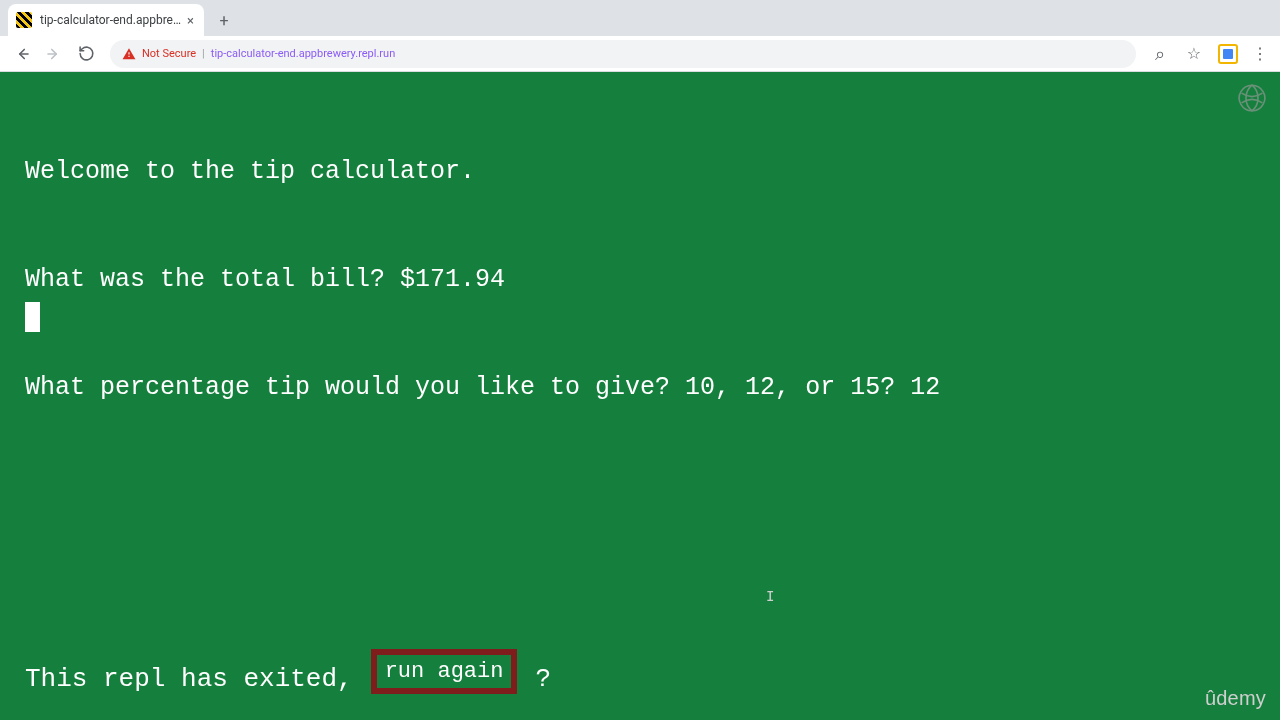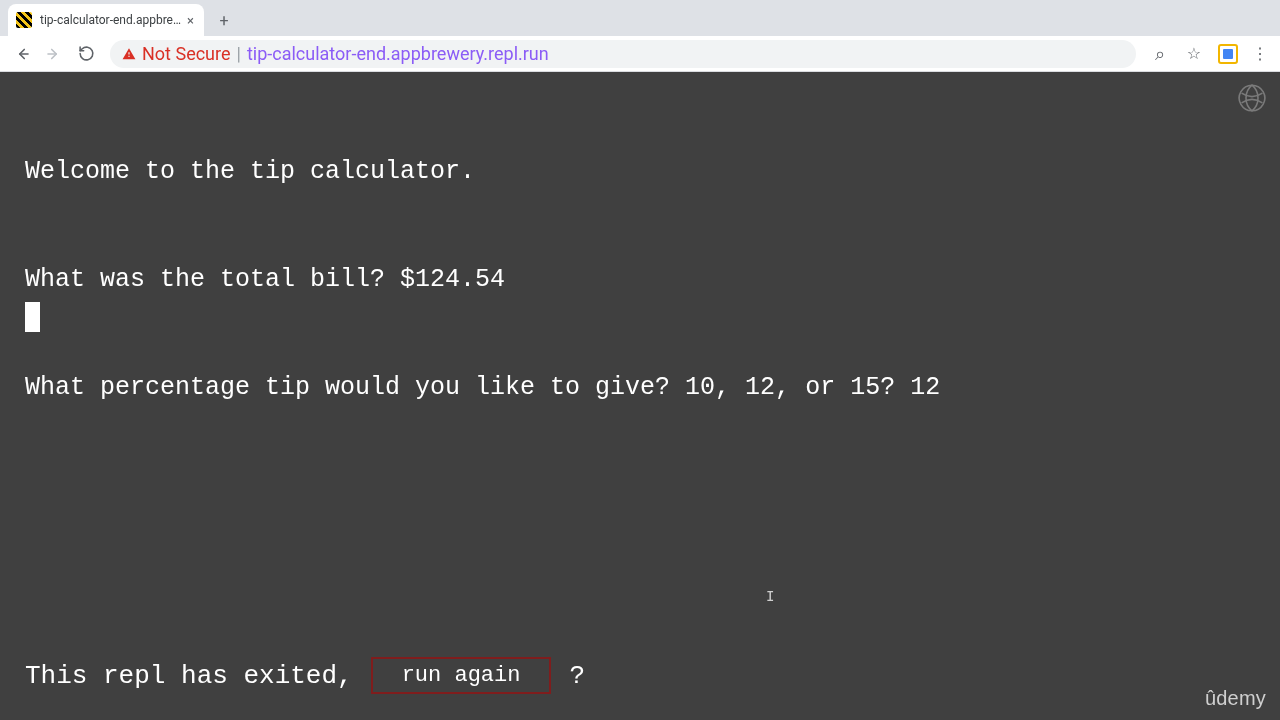--- a/index.html
+++ b/index.html
@@ -79,21 +79,21 @@
   .nav-btn.disabled { color: #bdc1c6; }
   .omnibox {
     flex: 1;
     height: 28px;
     background: #f1f3f4;
     border-radius: 14px;
     display: flex;
     align-items: center;
     padding: 0 12px;
     margin: 0 6px;
-    font-size: 18px;
+    font-size: 11px;
     color: #202124;
     gap: 6px;
   }
   .not-secure-icon {
     color: #d93025;
     display: flex;
     align-items: center;
   }
   .not-secure-text { color: #d93025; }
   .omnibox .sep { color: #9aa0a6; }
@@ -118,21 +118,21 @@
   }
   .dots-vert {
     font-size: 16px;
     color:#5f6368;
     padding:0 4px;
   }
   
   .page {
     flex: 1;
     position: relative;
-    background: #404040;
+    background: #15803d;
     color: #fff;
   }
   .term {
     position: absolute;
     left: 25px;
     top: 10px;
     right: 20px;
     font-family: "Menlo","Consolas","Courier New",monospace;
     font-size: 25px;
     line-height: 36px;
@@ -160,29 +160,29 @@
     top: 516px;
     color:#d0d0d0;
     font-family:monospace;
     font-size:14px;
   }
   .exit-bar {
     position: absolute;
     left: 25px;
     bottom: 26px;
     display: flex;
-    align-items: center;
+    align-items: flex-end;
     font-family: "Menlo","Consolas","Courier New",monospace;
     font-size: 26px;
     color: #fff;
     gap: 18px;
   }
   .run-again-btn {
-    border: 2px solid #7f1d1d;
-    padding: 4px 29px;
+    border: 6px solid #7f1d1d;
+    padding: 4px 8px;
     font-family: inherit;
     font-size: 22px;
     background: transparent;
     color: #fff;
   }
   .udemy-mark {
     position: absolute;
     right: 14px;
     bottom: 10px;
     color: #cfcfcf;
@@ -258,21 +258,21 @@
     <svg viewBox="0 0 40 40" width="32" height="32" fill="none" stroke="#9a9a9a" stroke-width="2">
       <path d="M20 4 a16 16 0 1 0 0.001 0"></path>
       <path d="M20 4 C30 12 30 28 20 36 C10 28 10 12 20 4 Z"></path>
       <path d="M7 14 C16 20 24 20 33 14"></path>
       <path d="M7 26 C16 20 24 20 33 26"></path>
     </svg>
   </div>
 
   <div class="term">
     <span class="term-line">Welcome to the tip calculator.</span>
-    <span class="term-line">What was the total bill? $124.54</span>
+    <span class="term-line">What was the total bill? $171.94</span>
     <span class="term-line">What percentage tip would you like to give? 10, 12, or 15? 12</span>
   </div>
 
   <div class="cursor-block"></div>
 
   <span class="text-cursor-ibeam">𝙸</span>
 
   <div class="exit-bar">
     <span>This repl has exited,</span>
     <span class="run-again-btn">run again</span>

